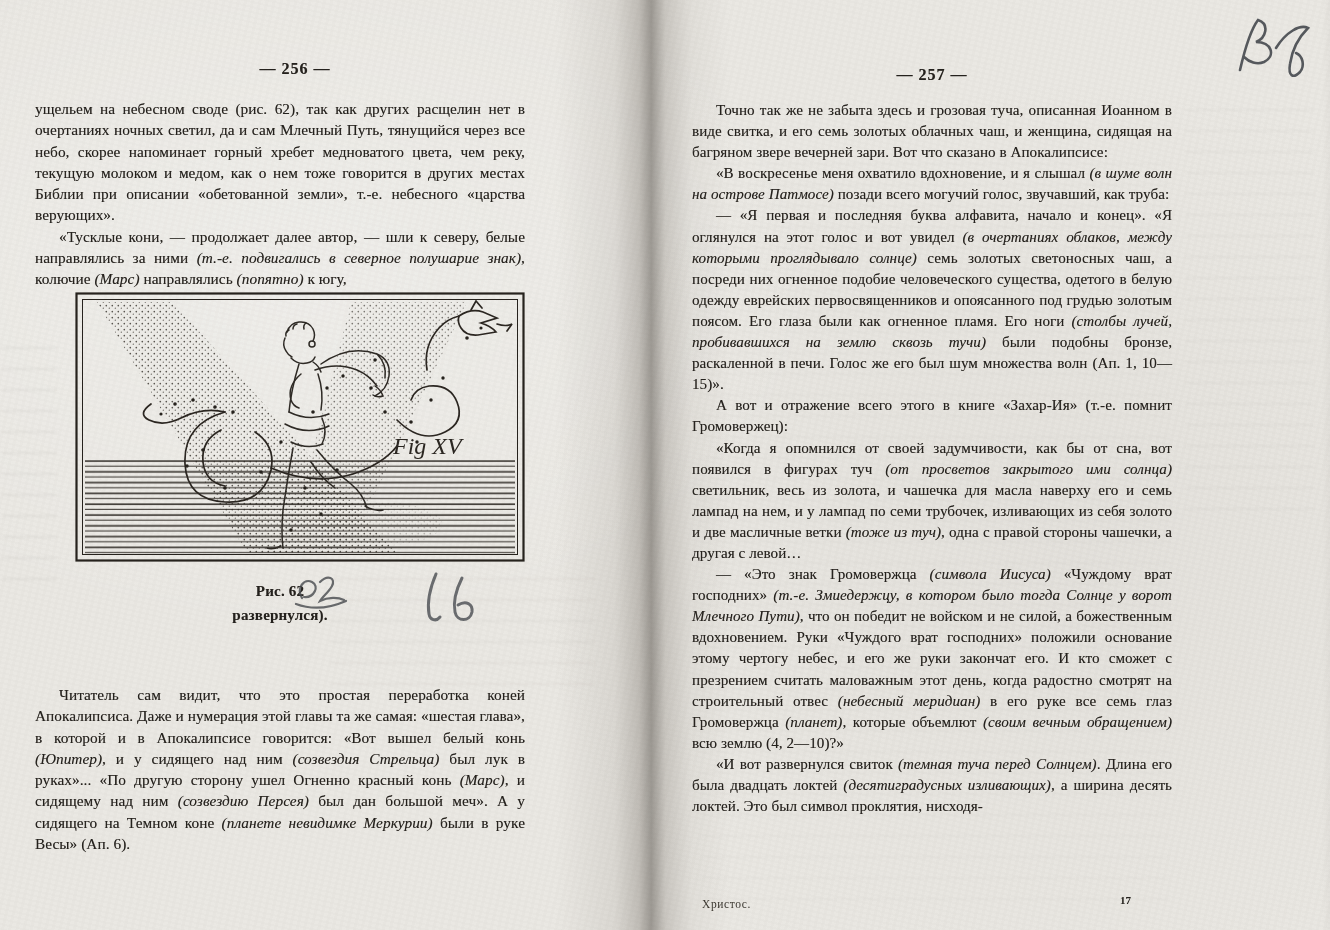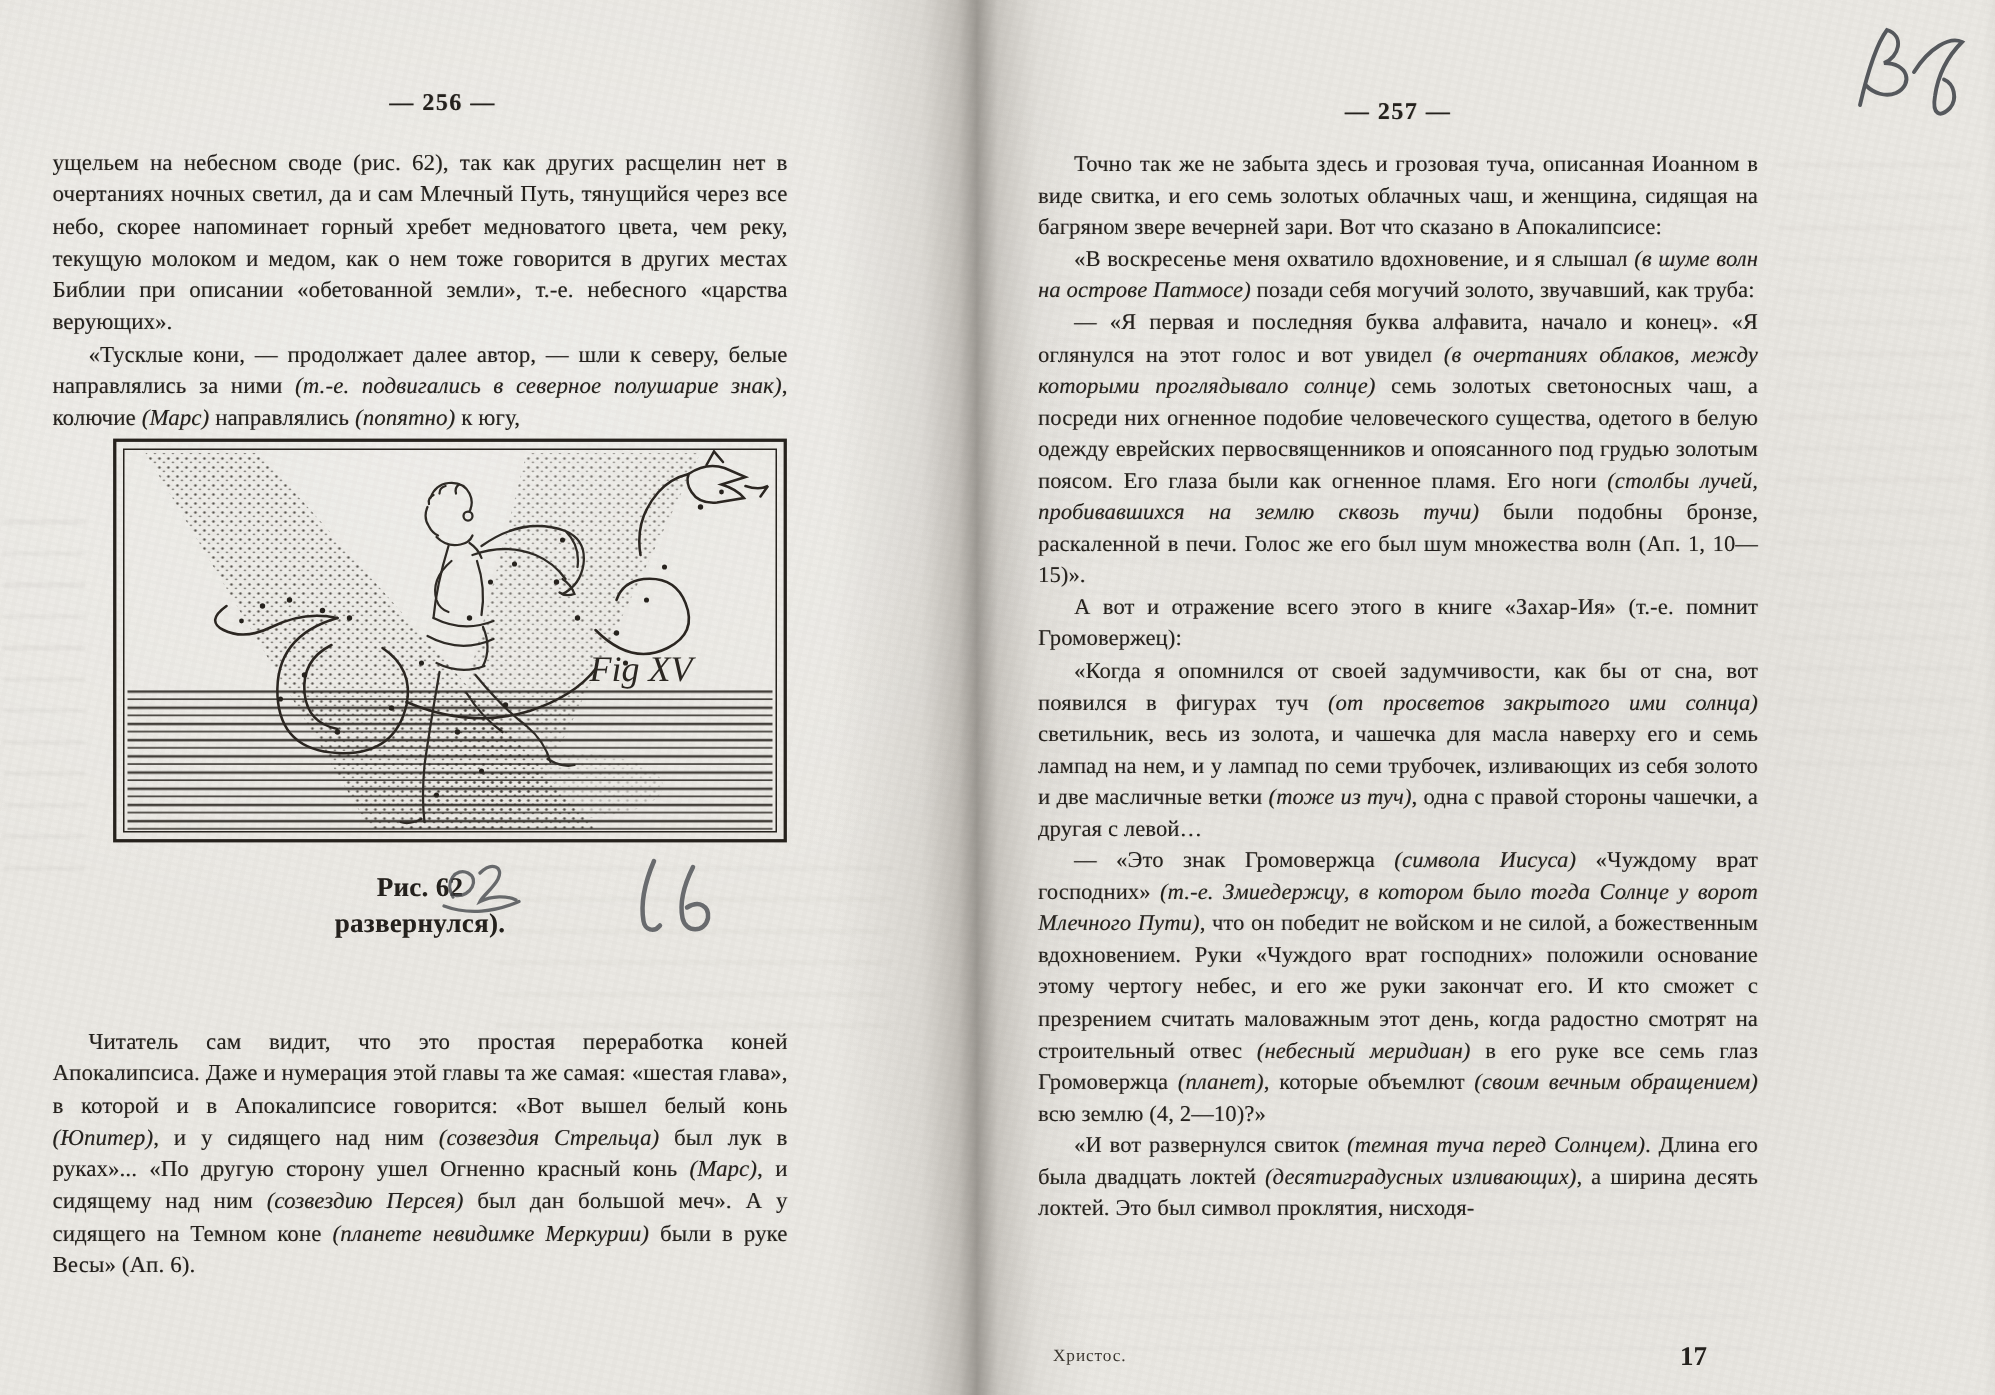--- a/index.html
+++ b/index.html
@@ -41,25 +41,25 @@
     background:repeating-linear-gradient(0deg, rgba(95,92,86,.12) 0 2px, rgba(0,0,0,0) 2px 21px);
   }
   .page-text{position:absolute;text-align:justify;
     font-size:15.2px;line-height:21.3px;letter-spacing:.1px;
     text-shadow:.25px .25px .45px rgba(45,38,30,.42);}
   .page-text p{margin:0;}
   .page-text p.indent{text-indent:24px;}
   .it{font-style:italic;}
   .pg-header{position:absolute;font-size:16px;font-weight:bold;letter-spacing:1px;
     text-align:center;text-shadow:.3px .3px .5px rgba(45,38,30,.4);}
-  .caption{position:absolute;text-align:center;font-size:18px;line-height:22px;
+  .caption{position:absolute;text-align:center;font-size:15px;line-height:22px;
     font-weight:bold;letter-spacing:.2px;text-shadow:.2px .2px .4px rgba(45,38,30,.35);}
   .caption .cap-num{font-weight:bold;margin-bottom:2px;}
   .footer-sig{position:absolute;font-size:11.5px;letter-spacing:.6px;color:#3a362f;}
-  .footer-num{position:absolute;font-size:18px;font-weight:bold;}
+  .footer-num{position:absolute;font-size:11px;font-weight:bold;}
   .figure-box{position:absolute;}
   svg text.figlabel{font-family:"Liberation Serif","DejaVu Serif",serif;
     font-style:italic;font-size:24px;fill:#2b2722;}
   .hand-overlay{position:absolute;inset:0;pointer-events:none;}
 </style>
 </head>
 <body>
 
 <div class="canvas">
   <div class="grain"></div>
@@ -170,21 +170,21 @@
   </div>
 
   <div class="page-text" style="left:35px;top:684px;width:490px;">
       <p class="indent"><span>Читатель сам видит, что это простая переработка коней Апокалипсиса. Даже и нумерация этой главы та же самая: «шестая глава», в которой и в Апокалипсисе говорится: «Вот вышел белый конь </span><span class="it">(Юпитер)</span><span>, и у сидящего над ним </span><span class="it">(созвездия Стрельца)</span><span> был лук в руках»...  «По другую сторону ушел Огненно красный конь </span><span class="it">(Марс)</span><span>, и сидящему над ним </span><span class="it">(созвездию Персея)</span><span> был дан большой меч».  А у сидящего на Темном коне </span><span class="it">(планете невидимке Меркурии)</span><span> были в руке Весы» (Ап. 6).</span></p>
     </div>
 
   <div class="pg-header" style="left:692px;top:66px;width:480px;">— 257 —</div>
 
   <div class="page-text" style="left:692px;top:100px;width:480px;font-size:15px;line-height:21.1px;">
       <p class="indent"><span>Точно так же не забыта здесь и грозовая туча, описанная Иоанном в виде свитка, и его семь золотых облачных чаш, и женщина, сидящая на багряном звере вечерней зари. Вот что сказано в Апокалипсисе:</span></p>
-      <p class="indent"><span>«В воскресенье меня охватило вдохновение, и я слышал </span><span class="it">(в шуме волн на острове Патмосе)</span><span> позади себя могучий золото, звучавший, как труба:</span></p>
+      <p class="indent"><span>«В воскресенье меня охватило вдохновение, и я слышал </span><span class="it">(в шуме волн на острове Патмосе)</span><span> позади всего могучий голос, звучавший, как труба:</span></p>
       <p class="indent"><span>— «Я первая и последняя буква алфавита, начало и конец». «Я оглянулся на этот голос и вот увидел </span><span class="it">(в очертаниях облаков, между которыми проглядывало солнце)</span><span> семь золотых светоносных чаш, а посреди них огненное подобие человеческого существа, одетого в белую одежду еврейских первосвященников и опоясанного под грудью золотым поясом.  Его глаза были как огненное пламя.  Его ноги </span><span class="it">(столбы лучей, пробивавшихся на землю сквозь тучи)</span><span> были подобны бронзе, раскаленной в печи.  Голос же его был шум множества волн (Ап. 1, 10—15)».</span></p>
       <p class="indent"><span>А вот и отражение всего этого в книге «Захар-Ия» (т.-е. помнит Громовержец):</span></p>
       <p class="indent"><span>«Когда я опомнился от своей задумчивости, как бы от сна, вот появился в фигурах туч </span><span class="it">(от просветов закрытого ими солнца)</span><span> светильник, весь из золота, и чашечка для масла наверху его и семь лампад на нем, и у лампад по семи трубочек, изливающих из себя золото и две масличные ветки </span><span class="it">(тоже из туч)</span><span>, одна с правой стороны чашечки, а другая с левой…</span></p>
       <p class="indent"><span>— «Это знак Громовержца </span><span class="it">(символа Иисуса)</span><span> «Чуждому врат господних» </span><span class="it">(т.-е. Змиедержцу, в котором было тогда Солнце у ворот Млечного Пути)</span><span>, что он победит не войском и не силой, а божественным вдохновением. Руки «Чуждого врат господних» положили основание этому чертогу небес, и его же руки закончат его.  И кто сможет с презрением считать маловажным этот день, когда радостно смотрят на строительный отвес </span><span class="it">(небесный меридиан)</span><span> в его руке  все семь глаз Громовержца </span><span class="it">(планет)</span><span>, которые объемлют </span><span class="it">(своим вечным обращением)</span><span> всю землю (4, 2—10)?»</span></p>
       <p class="indent"><span>«И вот развернулся свиток </span><span class="it">(темная туча перед Солнцем)</span><span>. Длина его была  двадцать локтей </span><span class="it">(десятиградусных изливающих)</span><span>, а ширина десять локтей.  Это был символ проклятия, нисходя-</span></p>
     </div>
 
   <div class="footer-sig" style="left:702px;top:898px;">Христос.</div>
   <div class="footer-num" style="left:1120px;top:894px;">17</div>
 

